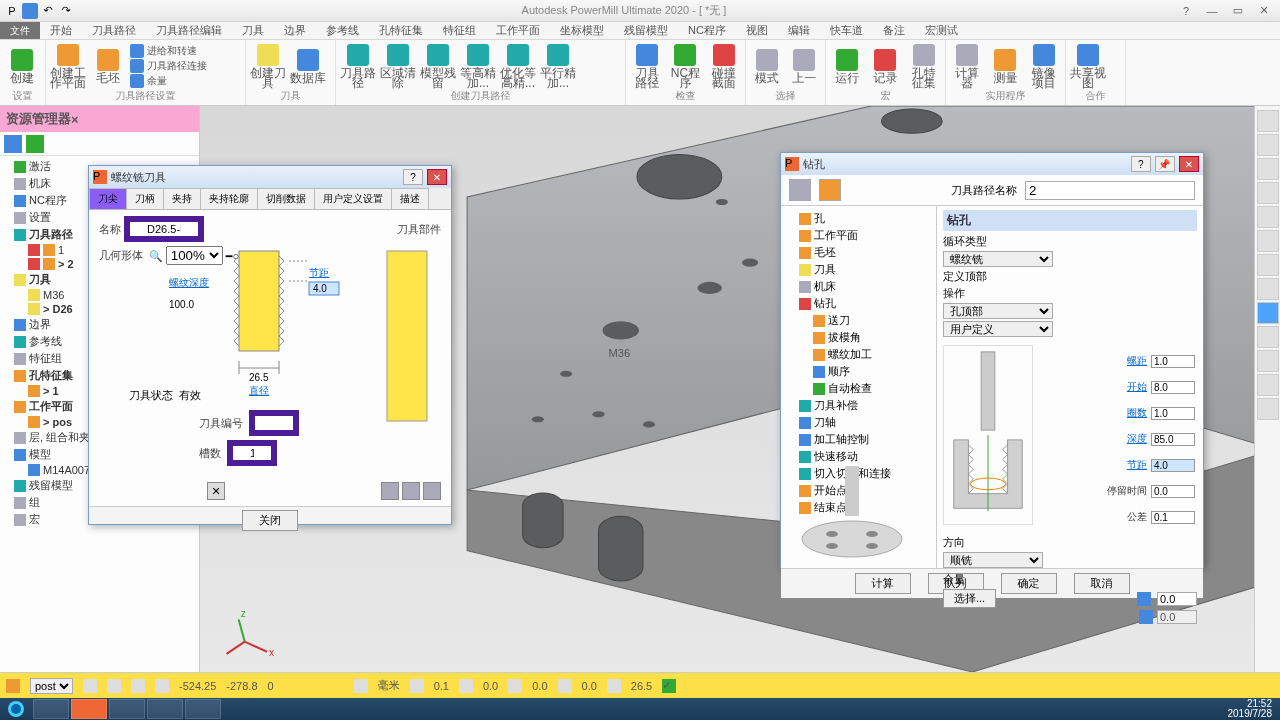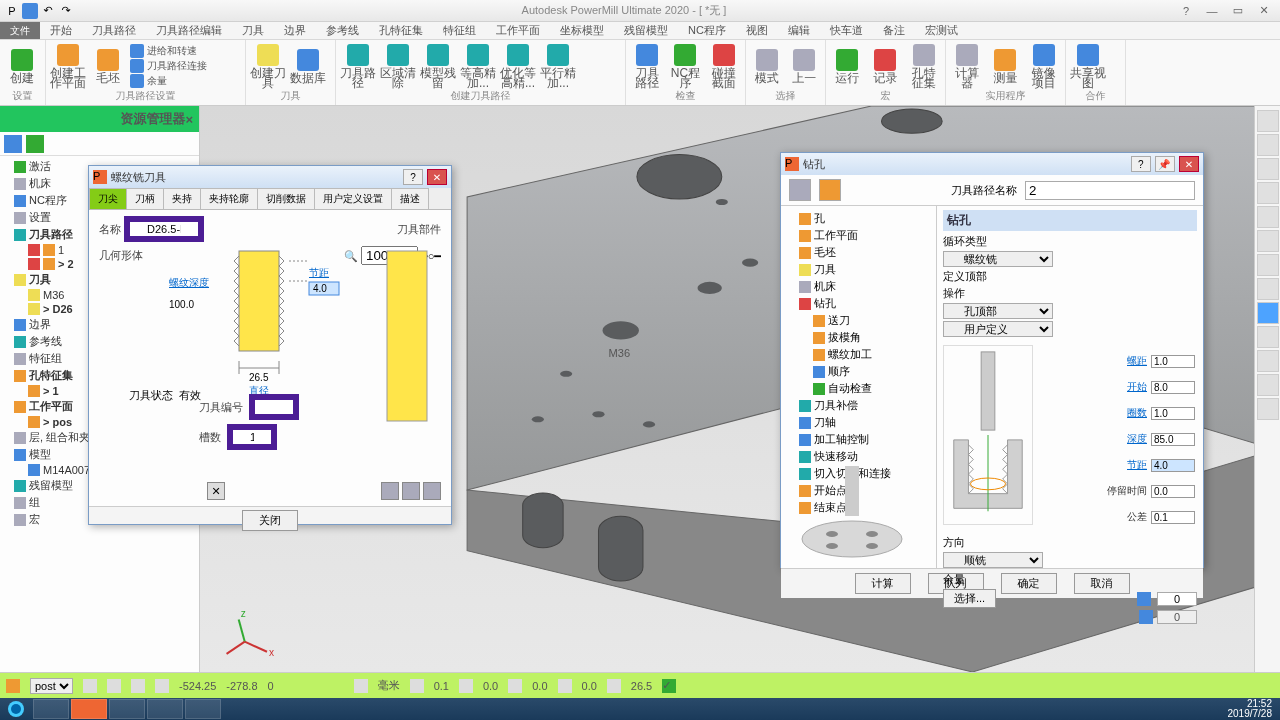--- a/index.html
+++ b/index.html
@@ -25,21 +25,21 @@
 .ribbon-group .label { text-align: center; font-size: 10px; color: #888; height: 14px; }
 .rbtn { display: flex; flex-direction: column; align-items: center; width: 36px; cursor: pointer; }
 .rbtn .ic { width: 22px; height: 22px; background: #ddd; border-radius: 3px; }
 .rbtn .lbl { font-size: 12px; color: #555; margin-top: 2px; text-align: center; line-height: 10px; }
 .rbtn-sm { display: flex; align-items: center; gap: 3px; font-size: 10px; color: #555; }
 .rbtn-sm .ic { width: 14px; height: 14px; background: #ddd; border-radius: 2px; }
 .vstack { display: flex; flex-direction: column; gap: 1px; justify-content: center; }
 
 
 .explorer { position: absolute; left: 0; top: 106px; width: 200px; bottom: 48px; background: #fdfdfd; border-right: 1px solid #ccc; }
-.explorer .hdr { background: #22c55e; padding: 4px 6px; font-size: 13px; font-weight: bold; color: #555; display: flex; justify-content: flex-end; align-items: center; }
+.explorer .hdr { background: #f9a8d4; padding: 4px 6px; font-size: 13px; font-weight: bold; color: #555; display: flex; justify-content: flex-start; align-items: center; }
 .explorer .tbar { height: 24px; border-bottom: 1px solid #ddd; display: flex; align-items: center; padding: 0 4px; gap: 4px; }
 .explorer .tbar span { width: 18px; height: 18px; display: inline-block; }
 .tree { padding: 2px 0; font-size: 11px; color: #333; overflow: hidden; }
 .treenode { padding: 1px 0 1px 14px; white-space: nowrap; display: flex; align-items: center; gap: 3px; }
 .treenode.l2 { padding-left: 28px; }
 .tic { width: 12px; height: 12px; display: inline-block; }
 .bold { font-weight: bold; }
 
 
 .viewport { position: absolute; left: 200px; top: 106px; right: 0; bottom: 48px; background: linear-gradient(#d8d8d8,#e8e8e8); overflow: hidden; }
@@ -55,50 +55,50 @@
 .dialog .dtitle { height: 22px; background: linear-gradient(#eaf2fb,#cfe0f4); display: flex; align-items: center; padding: 0 4px; }
 .dialog .dtitle .ic { width: 14px; height: 14px; background: #e63; margin-right: 4px; }
 .dialog .dtitle .txt { flex: 1; color: #333; }
 .dialog .dtitle .btns span { width: 20px; height: 16px; display: inline-flex; align-items: center; justify-content: center; border: 1px solid #aaa; margin-left: 1px; background: #f0f0f0; font-size: 10px; }
 .dialog .dtitle .btns .close { background: #d9534f; color: #fff; border-color: #b03; }
 
 
 .dlg-tool { left: 88px; top: 165px; width: 364px; height: 360px; }
 .dtabs { display: flex; border-bottom: 1px solid #bbb; background: #eee; }
 .dtab { padding: 3px 8px; border: 1px solid #bbb; border-bottom: none; background: #f0f0f0; margin-right: -1px; font-size: 10px; cursor: pointer; }
-.dtab.active { background: #84cc16; }
+.dtab.active { background: #8b5cf6; }
 .dlg-body { padding: 6px 10px; background: #fdfdfd; height: calc(100% - 62px); position: relative; }
 .frow { display: flex; align-items: center; gap: 6px; margin-bottom: 4px; }
 .frow label { color: #444; }
 .frow input { border: 6px solid #4c1d95; padding: 1px 17px; font-size: 11px; text-align: right; }
 .tool-diagram { position: absolute; left: 60px; top: 36px; width: 200px; height: 170px; }
 .tool-preview { position: absolute; right: 14px; top: 36px; width: 60px; height: 180px; }
 .dlg-foot { height: 28px; display: flex; align-items: center; justify-content: center; border-top: 1px solid #ccc; }
 .dlg-foot button, .dlg-btn { padding: 2px 16px; border: 1px solid #999; background: #f0f0f0; font-size: 11px; cursor: pointer; }
 
 
 .dlg-drill { left: 780px; top: 152px; width: 424px; height: 416px; }
 .dlg-drill .dbody { display: flex; height: calc(100% - 52px); background: #fdfdfd; }
 .dlg-drill .dtree { width: 156px; border-right: 1px solid #ccc; padding: 4px 2px; overflow: hidden; }
 .dlg-drill .dtree .dn { padding: 1px 2px 1px 16px; font-size: 11px; display: flex; align-items: center; gap: 3px; }
 .dlg-drill .dtree .dn.l2 { padding-left: 30px; }
 .dlg-drill .dright { flex: 1; padding: 4px 6px; position: relative; }
 .sect-hdr { background: #cfe0f4; padding: 2px 4px; font-weight: bold; color: #334; font-size: 12px; margin-bottom: 3px; }
 .prow { display: flex; justify-content: space-between; align-items: center; margin-bottom: 2px; font-size: 11px; }
-.prow select, .prow input { border: 1px solid #aaa; font-size: 11px; padding: 0 16px; }
+.prow select, .prow input { border: 1px solid #aaa; font-size: 11px; padding: 0 2px; }
 .prow select { width: 110px; }
 .param-grid { display: grid; grid-template-columns: 1fr 40px 46px; gap: 2px 4px; align-items: center; font-size: 10px; margin-top: 8px; }
 .param-grid .lbl { text-align: right; color: #06c; text-decoration: underline; cursor: pointer; }
 .param-grid .lbl.plain { color: #333; text-decoration: none; }
 .param-grid input { width: 44px; border: 1px solid #999; padding: 0 2px; font-size: 10px; }
 .drill-preview { width: 90px; height: 180px; border: 1px solid #ddd; margin: 4px 0; }
 .dfoot { height: 30px; display: flex; align-items: center; justify-content: center; gap: 17px; border-top: 1px solid #ccc; background: #f4f4f4; }
 
 
-.statusbar { position: absolute; left: 0; right: 0; bottom: 22px; height: 26px; background: #bef264; border-top: 1px solid #ccc; display: flex; align-items: center; padding: 0 6px; gap: 10px; font-size: 11px; color: #555; }
+.statusbar { position: absolute; left: 0; right: 0; bottom: 22px; height: 26px; background: #fde047; border-top: 1px solid #ccc; display: flex; align-items: center; padding: 0 6px; gap: 10px; font-size: 11px; color: #555; }
 .statusbar .sitem { display: flex; align-items: center; gap: 3px; }
 .statusbar select { font-size: 11px; border: 1px solid #aaa; }
 .sic { width: 14px; height: 14px; background: #ddd; display: inline-block; }
 
 
 .taskbar { position: absolute; left: 0; right: 0; bottom: 0; height: 22px; background: linear-gradient(#2a4a6a,#1a3a5a); display: flex; align-items: center; }
 .taskbar .start { width: 32px; height: 22px; display: flex; align-items: center; justify-content: center; }
 .taskbar .tbtn { width: 36px; height: 20px; margin: 0 1px; background: rgba(255,255,255,.1); border: 1px solid rgba(255,255,255,.15); }
 .taskbar .clock { margin-left: auto; color: #fff; font-size: 10px; padding: 0 8px; text-align: right; line-height: 10px; }
 
@@ -476,21 +476,21 @@
     <div class="dtab">切削数据</div>
     <div class="dtab">用户定义设置</div>
     <div class="dtab">描述</div>
   </div>
   <div class="dlg-body">
     <div class="frow" style="justify-content:space-between">
       <div><label>名称</label>
         <input style="width: 80px;" value="D26.5-P4"></div>
       <div><label>刀具部件</label></div>
     </div>
-    <div class="frow" style="justify-content:space-between">
+    <div class="frow" style="justify-content:flex-start">
       <label>几何形体</label>
       <div>🔍 <select><option>100%</option></select> ━○━</div>
     </div>
 
     <svg class="tool-diagram" viewBox="0 0 200 170">
       <rect x="90" y="5" width="40" height="100" fill="#ffe54a" stroke="#888"></rect>
       <path d="M90 10 l-5 5 5 5 -5 5 5 5 -5 5 5 5 -5 5 5 5 -5 5 5 5 -5 5 5 5 -5 5 5 5 -5 5 5 5 -5 5 5 5" fill="none" stroke="#888"></path>
       <path d="M130 10 l5 5 -5 5 5 5 -5 5 5 5 -5 5 5 5 -5 5 5 5 -5 5 5 5 -5 5 5 5 -5 5 5 5 -5 5 5 5 -5 5" fill="none" stroke="#888"></path>
       <text x="20" y="40" font-size="10" fill="#06c" text-decoration="underline">螺纹深度</text>
       <text x="20" y="62" font-size="10">100.0</text>
@@ -505,21 +505,21 @@
       <text x="100" y="135" font-size="10">26.5</text>
       <text x="100" y="148" font-size="10" fill="#06c" text-decoration="underline">直径</text>
     </svg>
     <svg class="tool-preview" viewBox="0 0 60 180">
       <rect x="10" y="5" width="40" height="170" fill="#ffe54a" stroke="#999"></rect>
     </svg>
     <div style="position:absolute;left:40px;top:178px;display:flex;gap:6px">
       <label>刀具状态</label>
       <span>有效</span>
     </div>
-    <div style="position:absolute;left:110px;top:184px">
+    <div style="position:absolute;left:110px;top:200px">
       <div class="frow">
           <label>刀具编号</label>
           <input style="width: 50px;">
         </div>
       <div class="frow">
           <label>槽数</label>
           <input style="width: 50px;" value="1">
         </div>
     </div>
     <div style="position:absolute;right:10px;bottom:6px;display:flex;gap:3px">

